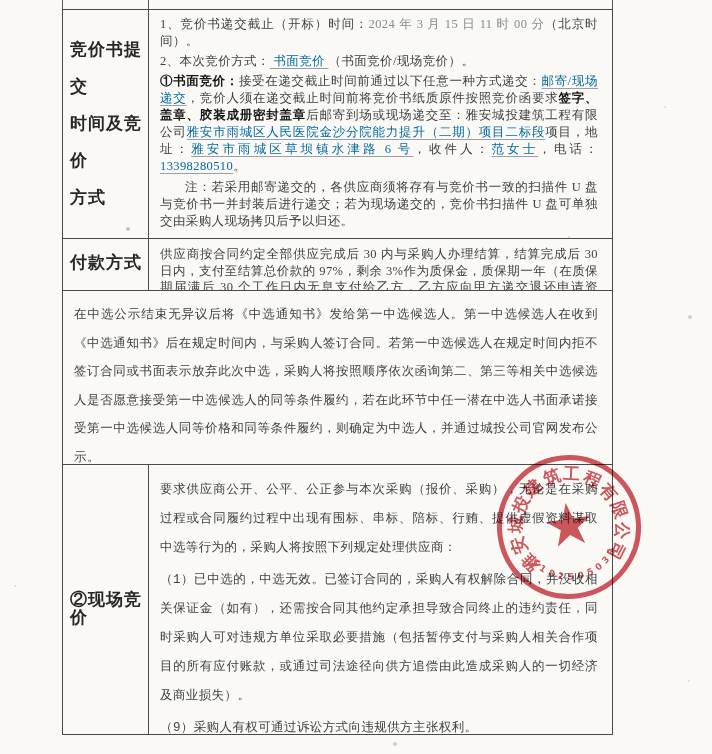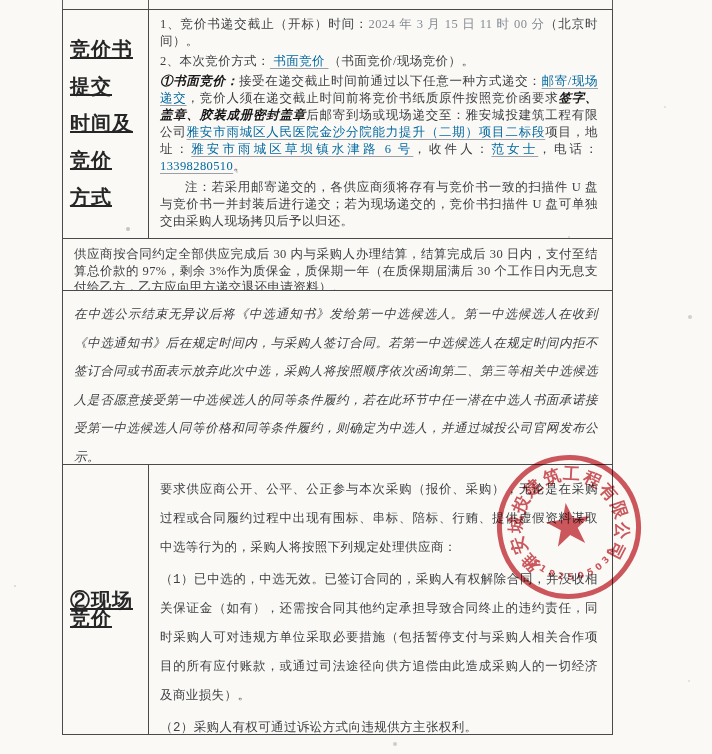--- a/index.html
+++ b/index.html
@@ -23,51 +23,50 @@
     background:transparent;
   }
   .row{display:flex;box-sizing:border-box;}
   .row + .row{border-top:1px solid #4a4a4a;}
   .row1{height:228px;} .row2{height:52px;} .row3{height:174px;} .row4{height:270px;}
 
   .label{
     width:86px;box-sizing:border-box;flex:none;
     border-right:1px solid #4a4a4a;
     font-weight:700;color:#262626;
-    font-size:20px;letter-spacing:1px;
+    font-size:17px;letter-spacing:1px;
     padding:0 4px 0 7px;
     white-space:pre-line;
     overflow:hidden;
-    text-decoration:underline;
   }
   .lbl1{line-height:37px;padding-top:21px;}
   .lbl2{line-height:18px;padding-top:15px;}
   .lbl3{line-height:18px;padding-top:9px;}
   .lbl4{line-height:18px;padding-top:126px;}
 
   .content{
     flex:1;box-sizing:border-box;
     padding:3px 11px 0 8px;
     color:#3d3f42;
     font-size:12.5px;letter-spacing:.4px;
     overflow:hidden;
   }
   .content p{margin:3px;text-align:justify;}
   .c1 p{line-height:17px;}
   .c1 .note{margin-top:4px;text-indent:2em;}
   .c2{padding-top:4px;}
   .c2 p{line-height:16.5px;}
-  .c3{padding-top:6px;font-style:italic;}
+  .c3{padding-top:6px;}
   .c3 p{line-height:28.5px;}
   .c4{padding-top:8px;}
   .c4 p{line-height:29px;font-family:Liberation Mono, monospace;}
   .c4 p + p{margin-top:3px;}
 
   .sg-n{color:#3d3f42;}
-  .sg-b{color:#161616;font-weight:700;font-style:italic;}
+  .sg-b{color:#161616;font-weight:700;}
   .sg-g{color:#848b92;}
   .sg-u{color:#0369a1;text-decoration:underline;text-underline-offset:3px;text-decoration-color:#9aa0a6;}
 
   
   .stamp{
     position:absolute;left:497px;top:455px;width:144px;height:144px;
     transform:rotate(-8deg);
     mix-blend-mode:multiply;opacity:.82;
     pointer-events:none;
   }
@@ -120,37 +119,38 @@
 方式</div>
       <div class="content c1">
         <p><span class="sg-n">1、竞价书递交截止（开标）时间：</span><span class="sg-g">2024 年 3 月 15 日 11 时 00 分</span><span class="sg-n">（北京时间）。</span></p>
         <p><span class="sg-n">2、本次竞价方式：</span><span class="sg-u"> 书面竞价 </span><span class="sg-n">（书面竞价/现场竞价）。</span></p>
         <p><span class="sg-b">①书面竞价：</span><span class="sg-n">接受在递交截止时间前通过以下任意一种方式递交：</span><span class="sg-u">邮寄/现场递交</span><span class="sg-n">，竞价人须在递交截止时间前将竞价书纸质原件按照竞价函要求</span><span class="sg-b">签字、盖章、胶装成册密封盖章</span><span class="sg-n">后邮寄到场或现场递交至：雅安城投建筑工程有限公司</span><span class="sg-u">雅安市雨城区人民医院金沙分院能力提升（二期）项目二标段</span><span class="sg-n">项目，地址：</span><span class="sg-u">雅安市雨城区草坝镇水津路 6 号</span><span class="sg-n">，收件人：</span><span class="sg-u">范女士</span><span class="sg-n">，电话：</span><span class="sg-u">13398280510</span><span class="sg-n">。</span></p>
         <p class="note"><span class="sg-n">注：若采用邮寄递交的，各供应商须将存有与竞价书一致的扫描件 U 盘与竞价书一并封装后进行递交；若为现场递交的，竞价书扫描件 U 盘可单独交由采购人现场拷贝后予以归还。</span></p>
       </div>
     </div>
 
     <div class="row row2">
+      <div class="label lbl2">付款方式</div>
       <div class="content c2">
         <p><span class="sg-n">供应商按合同约定全部供应完成后 30 内与采购人办理结算，结算完成后 30 日内，支付至结算总价款的 97%，剩余 3%作为质保金，质保期一年（在质保期届满后 30 个工作日内无息支付给乙方，乙方应向甲方递交退还申请资料）。</span></p>
       </div>
     </div>
 
     <div class="row row3">
       <div class="content c3">
         <p><span class="sg-n">在中选公示结束无异议后将《中选通知书》发给第一中选候选人。第一中选候选人在收到《中选通知书》后在规定时间内，与采购人签订合同。若第一中选候选人在规定时间内拒不签订合同或书面表示放弃此次中选，采购人将按照顺序依次函询第二、第三等相关中选候选人是否愿意接受第一中选候选人的同等条件履约，若在此环节中任一潜在中选人书面承诺接受第一中选候选人同等价格和同等条件履约，则确定为中选人，并通过城投公司官网发布公示。</span></p>
       </div>
     </div>
 
     <div class="row row4">
       <div class="label lbl4">②现场竞价</div>
       <div class="content c4">
         <p><span class="sg-n">要求供应商公开、公平、公正参与本次采购（报价、采购），无论是在采购过程或合同履约过程中出现有围标、串标、陪标、行贿、提供虚假资料谋取中选等行为的，采购人将按照下列规定处理供应商：</span></p>
         <p><span class="sg-n">（1）已中选的，中选无效。已签订合同的，采购人有权解除合同，并没收相关保证金（如有），还需按合同其他约定承担导致合同终止的违约责任，同时采购人可对违规方单位采取必要措施（包括暂停支付与采购人相关合作项目的所有应付账款，或通过司法途径向供方追偿由此造成采购人的一切经济及商业损失）。</span></p>
-        <p><span class="sg-n">（2）采购人有权可通过诉讼方式向违规供方主张权利。</span></p>
+        <p><span class="sg-n">（9）采购人有权可通过诉讼方式向违规供方主张权利。</span></p>
 
       </div>
     </div>
 
   </div>
 
   <div class="stamp">
     <span class="ring"></span>
     <span class="star">★</span>
     <span class="arc-company"><span class="sc" style="left: 28.5849px; top: 102.4px; transform: translate(-50%, -50%) rotate(-125deg);">雅</span><span class="sc" style="left: 20.2112px; top: 83.266px; transform: translate(-50%, -50%) rotate(-102.273deg);">安</span><span class="sc" style="left: 19.8798px; top: 62.3829px; transform: translate(-50%, -50%) rotate(-79.5455deg);">城</span><span class="sc" style="left: 27.6423px; top: 42.9932px; transform: translate(-50%, -50%) rotate(-56.8182deg);">投</span><span class="sc" style="left: 42.2931px; top: 28.1081px; transform: translate(-50%, -50%) rotate(-34.0909deg);">建</span><span class="sc" style="left: 61.5571px; top: 20.039px; transform: translate(-50%, -50%) rotate(-11.3636deg);">筑</span><span class="sc" style="left: 82.4429px; top: 20.039px; transform: translate(-50%, -50%) rotate(11.3636deg);">工</span><span class="sc" style="left: 101.707px; top: 28.1081px; transform: translate(-50%, -50%) rotate(34.0909deg);">程</span><span class="sc" style="left: 116.358px; top: 42.9932px; transform: translate(-50%, -50%) rotate(56.8182deg);">有</span><span class="sc" style="left: 124.12px; top: 62.3829px; transform: translate(-50%, -50%) rotate(79.5455deg);">限</span><span class="sc" style="left: 123.789px; top: 83.266px; transform: translate(-50%, -50%) rotate(102.273deg);">公</span><span class="sc" style="left: 115.415px; top: 102.4px; transform: translate(-50%, -50%) rotate(125deg);">司</span></span>

